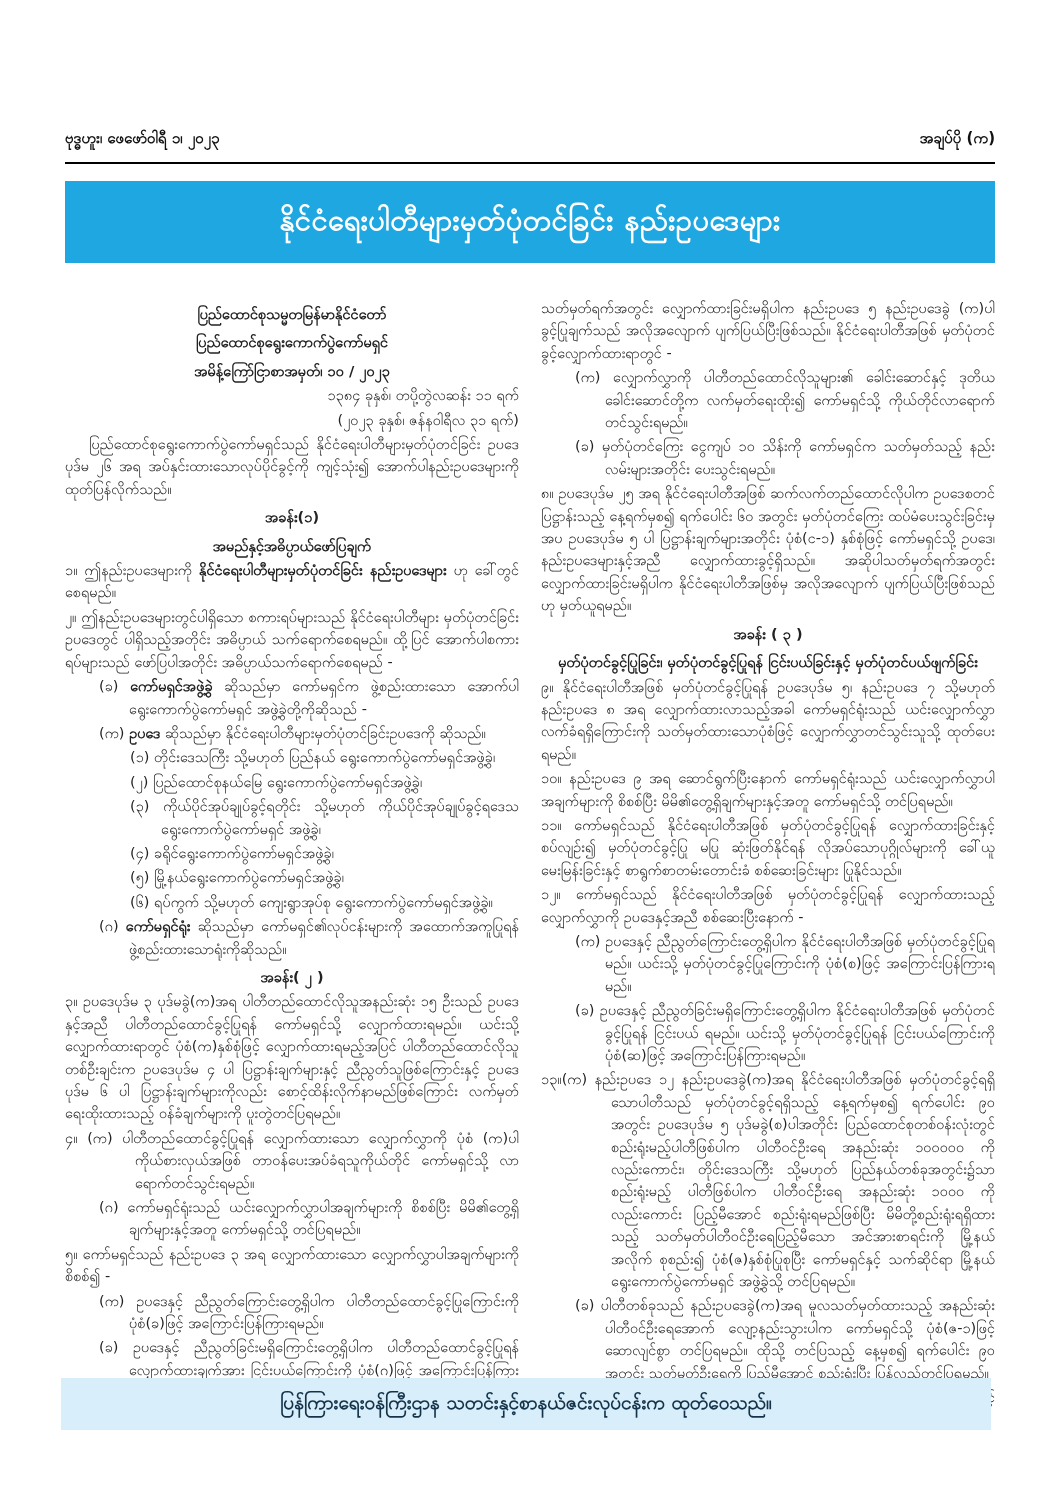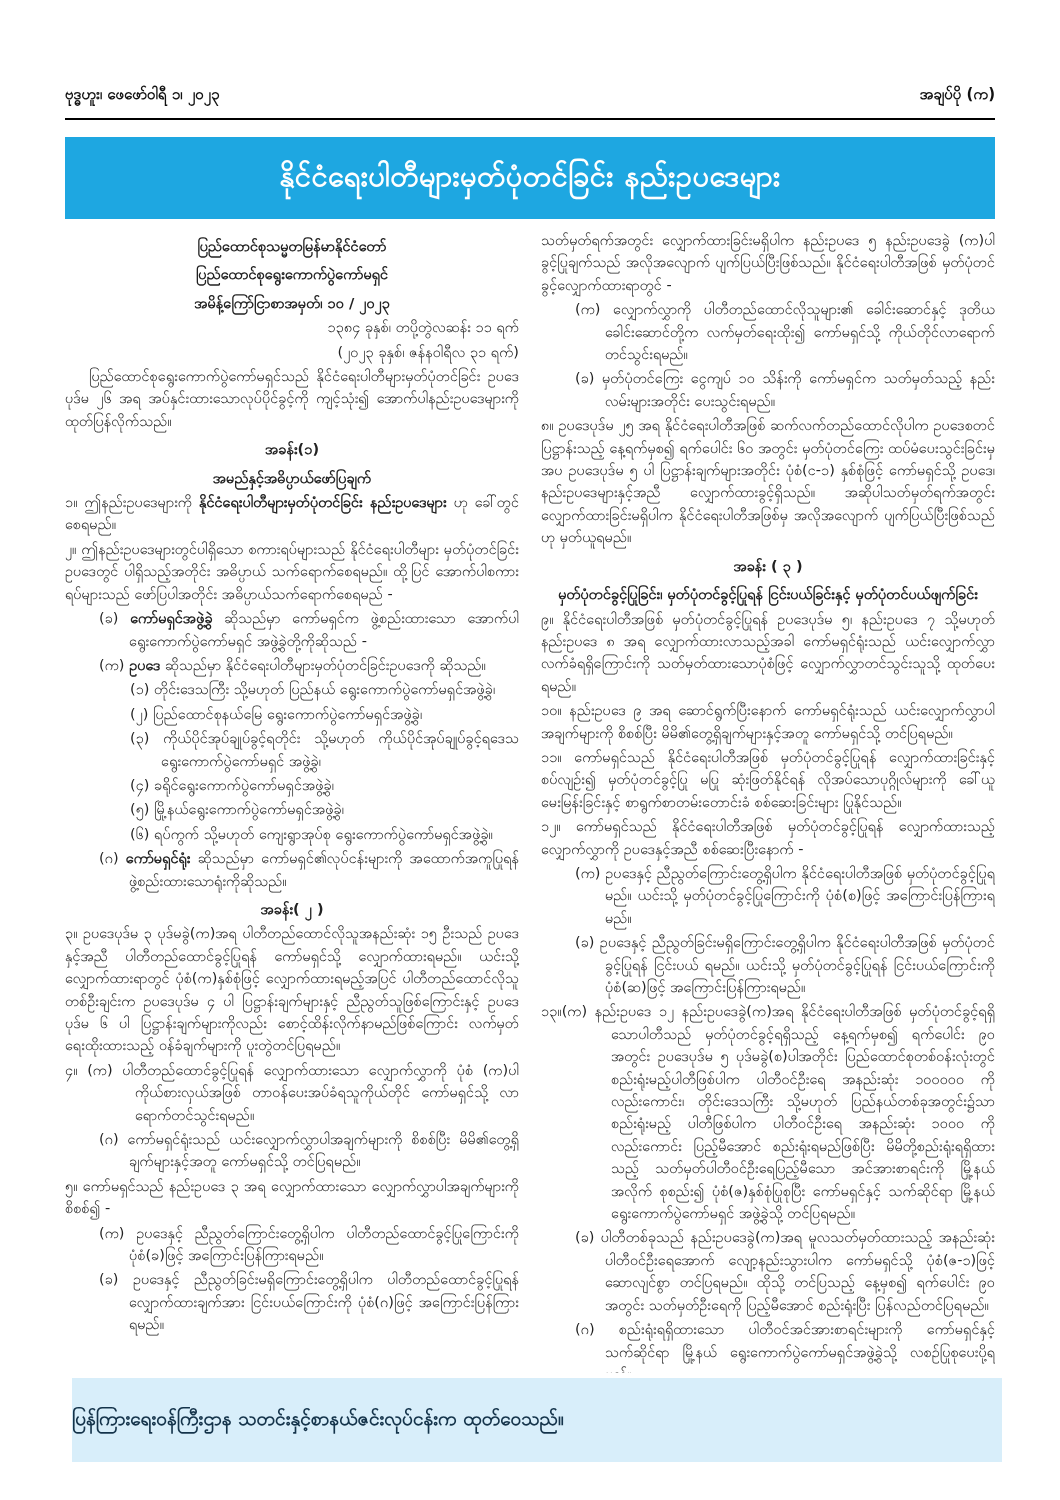--- a/index.html
+++ b/index.html
@@ -5,47 +5,47 @@
   html,body{margin:0;padding:0;}
   body{
     width:1060px;height:1500px;position:relative;overflow:hidden;
     background:#ffffff;
     font-family:"DejaVu Sans","Liberation Sans",sans-serif;
     color:var(--body-text,#222);
   }
   .page{position:absolute;left:65px;top:84px;width:930px;}
   .header-row{
     display:flex;justify-content:space-between;align-items:flex-end;
-    font-size:15px;font-weight:bold;color:#111;
+    font-size:15px;font-weight:bold;color:#111;margin-top:44px;
   }
   .rule{border-top:2.5px solid #000;margin-top:12px;}
   .banner{
     margin-top:17px;height:82px;background:var(--banner-bg,#1ea7e1);
     display:flex;align-items:center;justify-content:center;
   }
   .banner-title{
     color:var(--banner-text,#fff);font-size:29px;font-weight:bold;
     letter-spacing:.5px;text-align:center;
   }
   .columns{
     display:flex;gap:22px;margin-top:10px;height:1144px;overflow:hidden;
   }
-  .col{flex:1 1 0;font-size:14.5px;line-height:22.4px;text-align:justify;}
+  .col{flex:1 1 0;font-size:14.5px;line-height:22.4px;text-align:justify;margin-top:24px;}
   .blk{margin:0 0 2px;}
   .ch{font-weight:bold;text-align:center;margin-top:6px;}
   .c{text-align:right;}
   .pi{text-indent:24px;}
   .p{}
   .n1{padding-left:70px;text-indent:-70px;}
   .l1{padding-left:64px;text-indent:-30px;}
   .l2{padding-left:96px;text-indent:-31px;}
   .footer{
-    position:absolute;left:72px;top:1378px;width:930px;height:84px;
+    position:absolute;left:61px;top:1378px;width:930px;height:52px;
     background:var(--footer-bg,#d8eefa);
-    display:flex;align-items:center;
+    display:flex;align-items:center;justify-content:center;
   }
   .footer-text{
     color:var(--footer-text,#14334a);font-weight:bold;font-size:19px;text-align:center;
   }
 </style>
 </head>
 <body style="--banner-bg: #1ea7e1; --banner-text: #ffffff; --footer-bg: #d8eefa; --footer-text: #14334a; --body-text: #222222;">
 
 <div class="page">
   <div class="header-row">

